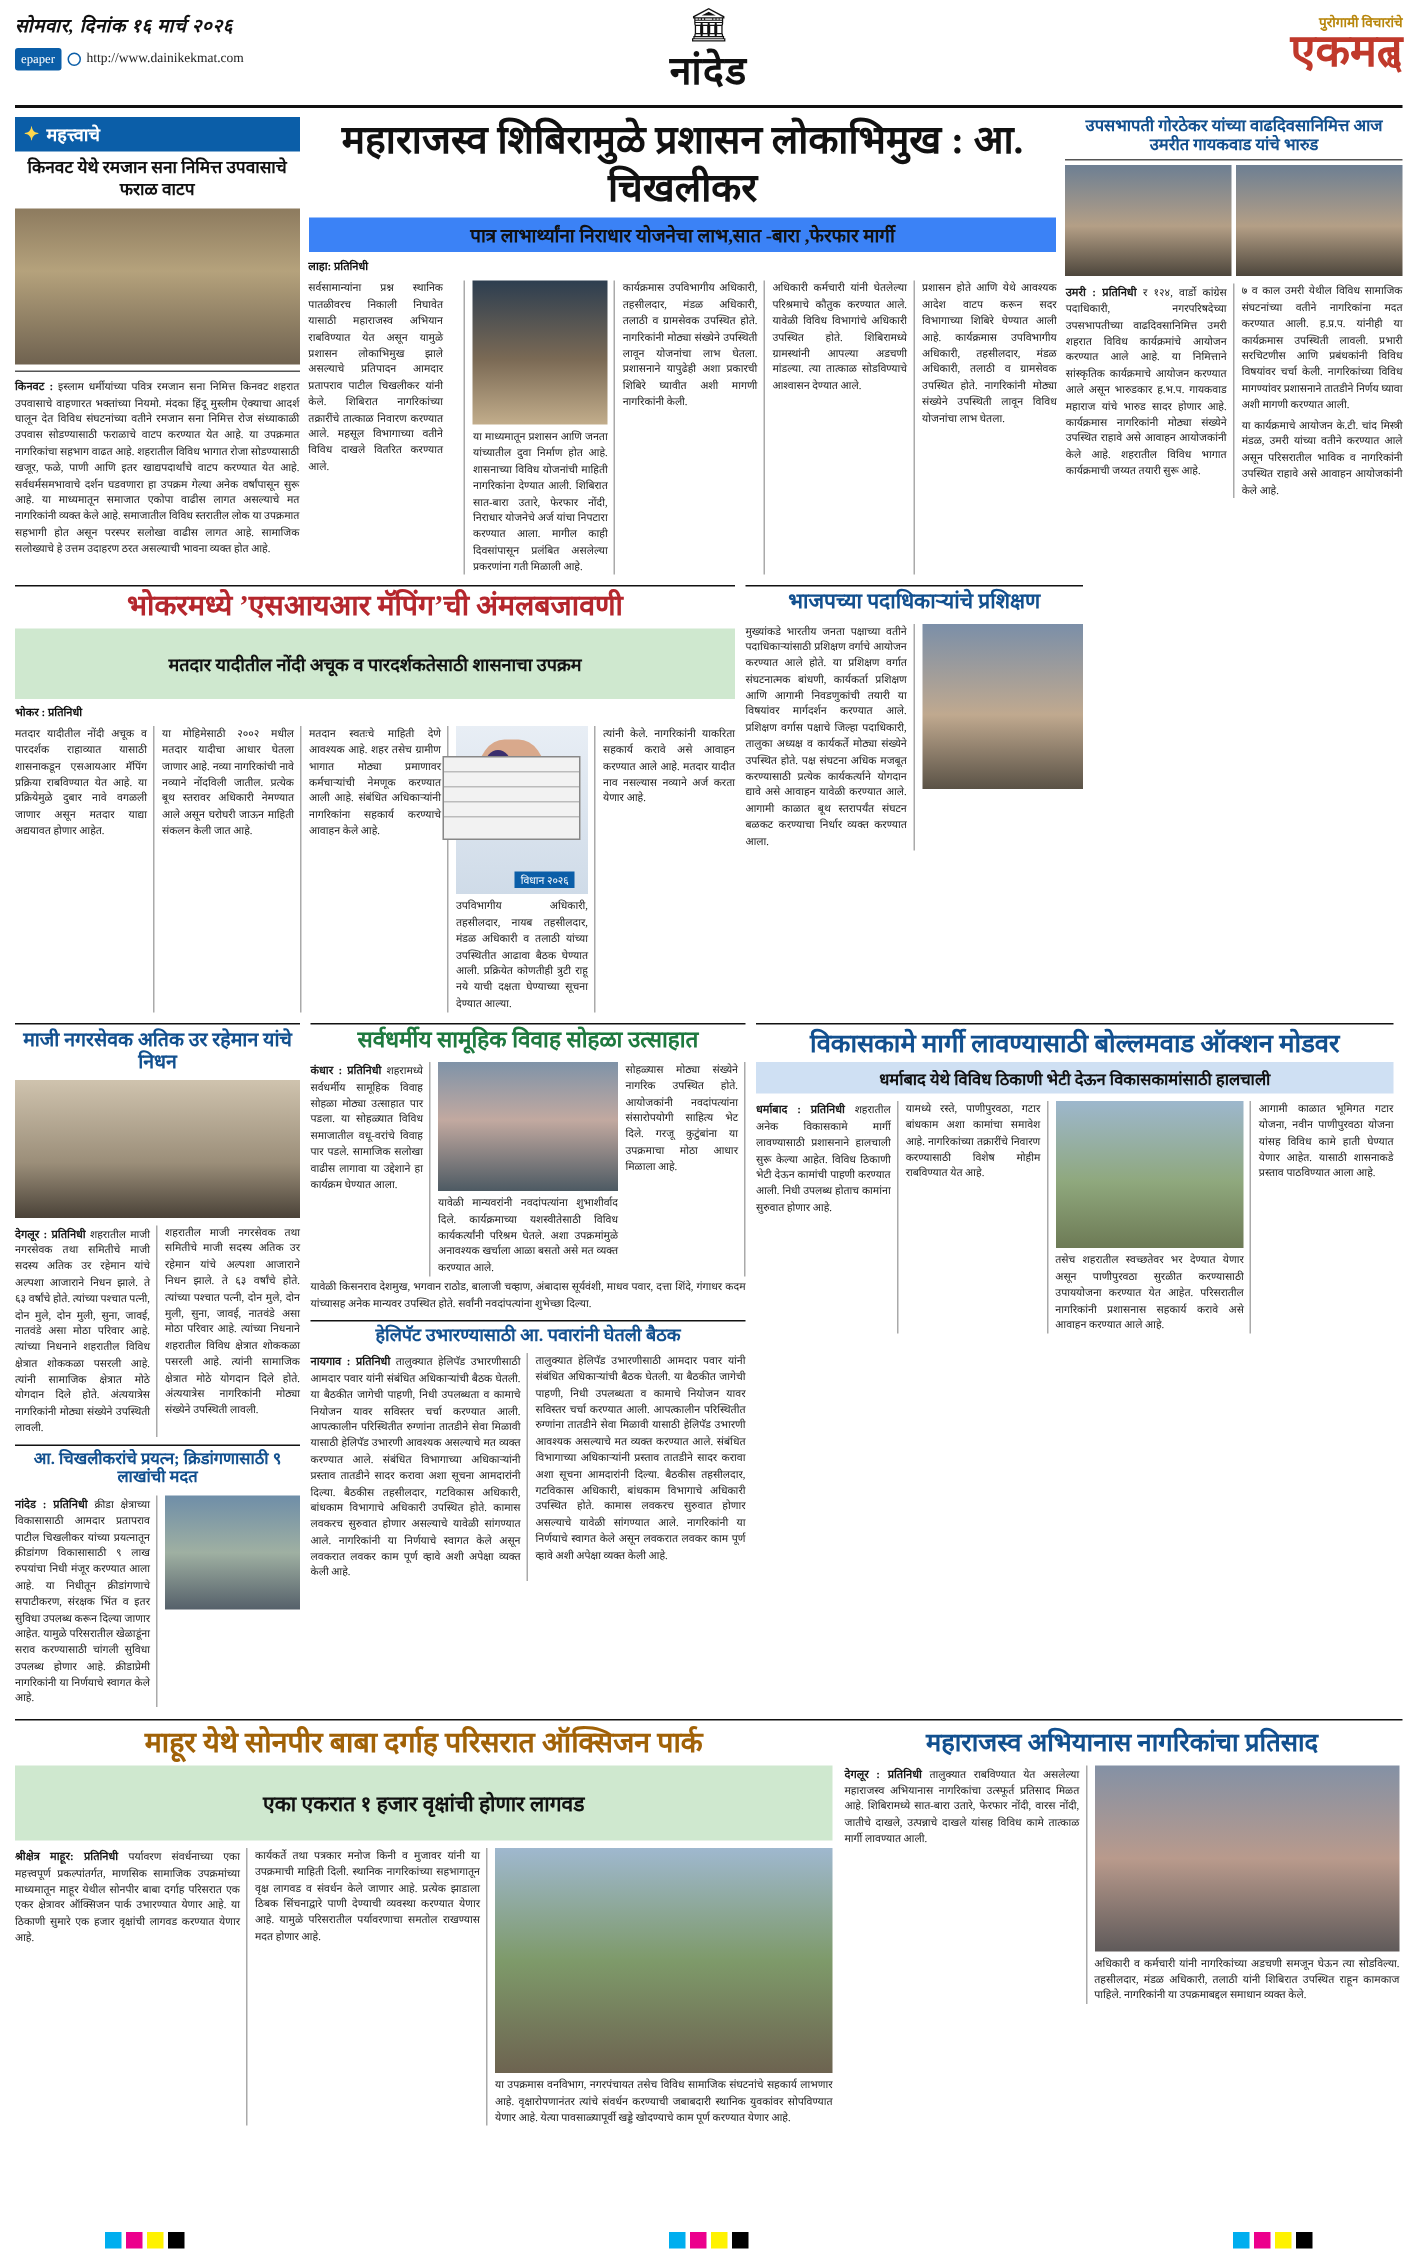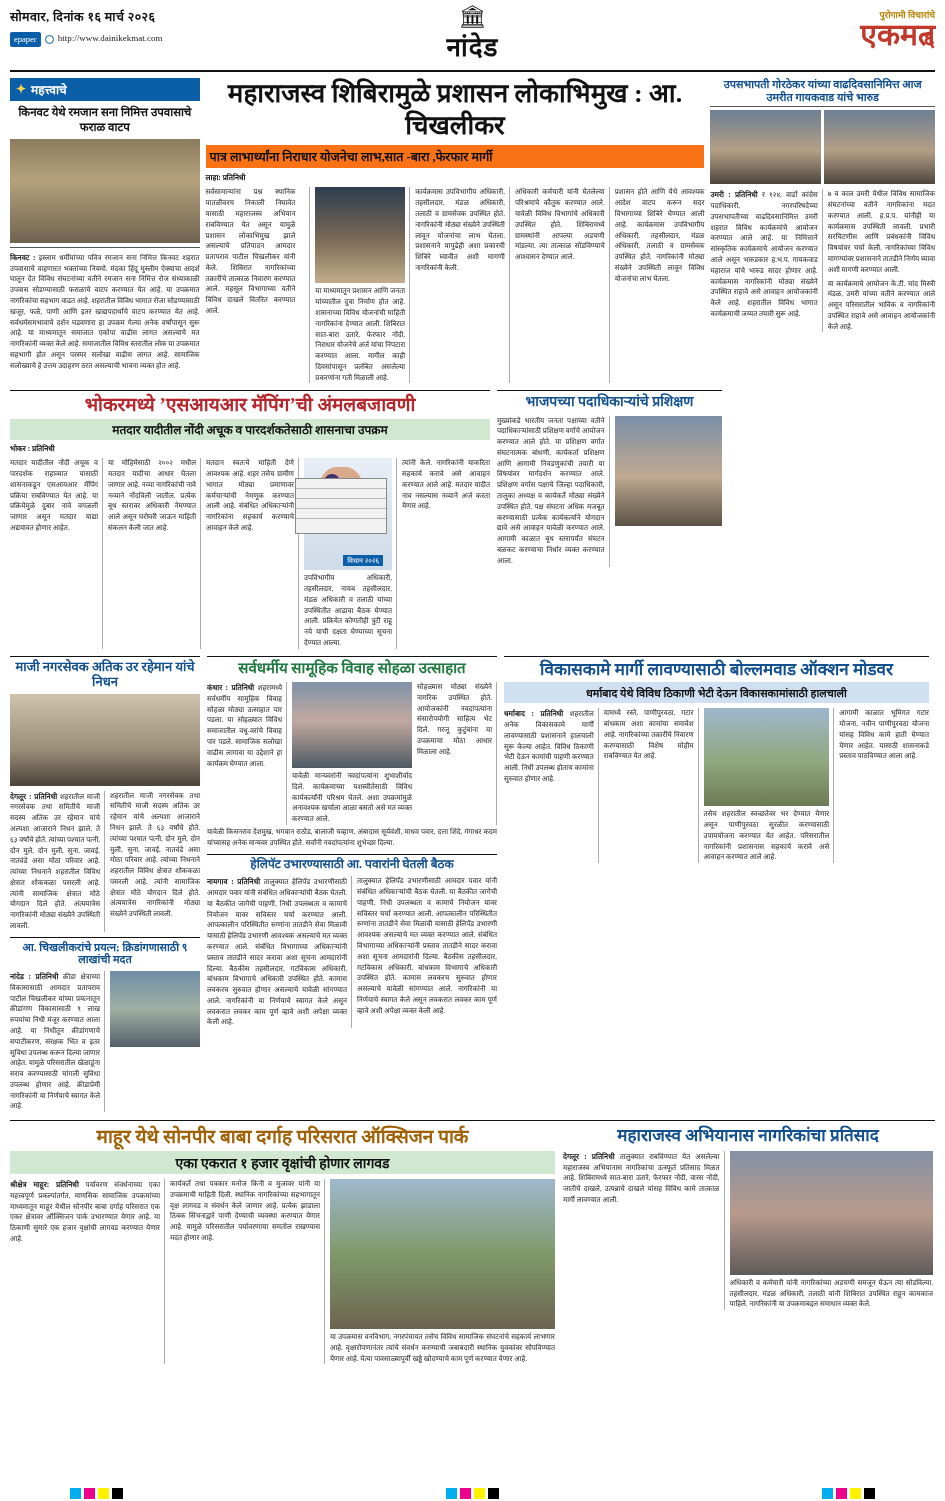--- a/index.html
+++ b/index.html
@@ -11,21 +11,21 @@
     font-family: "Liberation Serif", serif;
     color: #111;
     position: relative;
     overflow: hidden;
   }
   .page { width:945px; height:1501px; position:relative; padding:8px 10px; }
 
   
   .masthead { display:flex; align-items:flex-start; justify-content:space-between; border-bottom:2px solid #111; padding-bottom:4px; }
   .mast-left { width:230px; font-size:11px; line-height:1.5; }
-  .mast-date { font-weight:bold; font-size:12.5px; letter-spacing:.4px; }
+  .mast-date { font-weight:bold; font-size:12.5px; letter-spacing:.4px;font-style:italic; }
   .epaper-row { display:flex; align-items:center; gap:4px; margin-top:5px; }
   .epaper-badge { background:#0b5ea8; color:#fff; font-size:8.5px; padding:1px 4px; border-radius:2px; }
   .globe { width:9px; height:9px; border-radius:50%; border:1px solid #0b5ea8; display:inline-block; }
   .epaper-url { font-size:9px; color:#222; }
   .mast-center { text-align:center; flex:1; position:relative; top:-2px; }
   .emblem { font-size:22px; line-height:1; }
   .city { font-family:"Liberation Serif",serif; font-size:26px; font-weight:bold; letter-spacing:1px; }
   .mast-right { width:230px; text-align:right; position:relative; }
   .brand-sub { color:#b8860b; font-size:9px; font-weight:bold; }
   .brand { color:#c0392b; font-size:30px; font-weight:bold; line-height:.95; font-family:"Liberation Serif",serif; }
@@ -55,35 +55,35 @@
   .photo.group { height:92px; background:linear-gradient(180deg,#6f8ea8 0%,#9fb0a2 50%,#55606a 100%); }
   .photo.wedding { height:86px; background:linear-gradient(180deg,#7f93a8 0%,#c2a9a0 45%,#4d5a63 100%); }
   .photo.field { height:98px; background:linear-gradient(180deg,#9db7cd 0%,#8fa87d 55%,#6d7a55 100%); }
   .photo.tree { height:150px; background:linear-gradient(180deg,#9fb8cf 0%,#7e9a6a 50%,#6d6350 100%); }
   .photo.stage { height:124px; background:linear-gradient(180deg,#8491a5 0%,#b99a8c 50%,#5f5a5a 100%); }
   .photo.man { height:92px; background:linear-gradient(180deg,#cfc3ae 0%,#9b8e79 60%,#4a4238 100%); }
   .photo.training { height:110px; background:linear-gradient(180deg,#7b8fa8 0%,#c0a98f 55%,#5a5246 100%); }
   .photo.thumb2 { height:74px; background:linear-gradient(180deg,#6d7f93 0%,#b49f86 55%,#4d463c 100%); }
 
   .headline-main { font-size:26px; font-weight:bold; text-align:center; line-height:1.22; color:#111; }
-  .subhead-bar { background:#f97316; color:#111; font-weight:bold; text-align:left; font-size:12.5px; padding:3px 4px; margin-top:4px; }
+  .subhead-bar { background:#3b82f6; color:#111; font-weight:bold; text-align:center; font-size:12.5px; padding:3px 16px; margin-top:4px; }
   .byline { font-size:7.4px; font-weight:bold; }
 
   .cols3 { display:flex; gap:5px; margin-top:5px; }
   .cols4 { display:flex; gap:5px; margin-top:5px; }
   .cols5 { display:flex; gap:5px; margin-top:5px; }
   .cols2 { display:flex; gap:5px; margin-top:5px; }
   .c { flex:1; }
 
   .title-blue { color:#12508f; }
   .title-red { color:#b5272d; }
   .title-green { color:#1f7a3f; }
   .title-purple { color:#a16207; }
 
-  .band-green { background:#cfe8cf; text-align:center; font-weight:bold; font-size:12px; padding:2px; }
+  .band-green { background:#cfe8cf; text-align:center; font-weight:bold; font-size:12px; padding:15px; }
   .band-blue { background:#cfe0f3; text-align:center; font-weight:bold; font-size:11px; padding:3px; }
 
   .mid { display:flex; gap:7px; margin-top:7px; }
   .mid-left { width:480px; }
   .mid-right { width:440px; }
 
   .evm { width:100%; height:112px; background:linear-gradient(180deg,#e8eef5 0%,#cfdbe8 100%); position:relative; }
   .evm .finger { position:absolute; left:16%; top:8%; width:46px; height:62px; background:#d9a98c; border-radius:40% 40% 30% 30%; }
   .evm .nail { position:absolute; left:22%; top:14%; width:18px; height:22px; background:#3b2f6e; border-radius:50%; }
   .evm .box { position:absolute; right:6%; top:18%; width:92px; height:56px; background:#f2f2f2; border:1px solid #888; }

